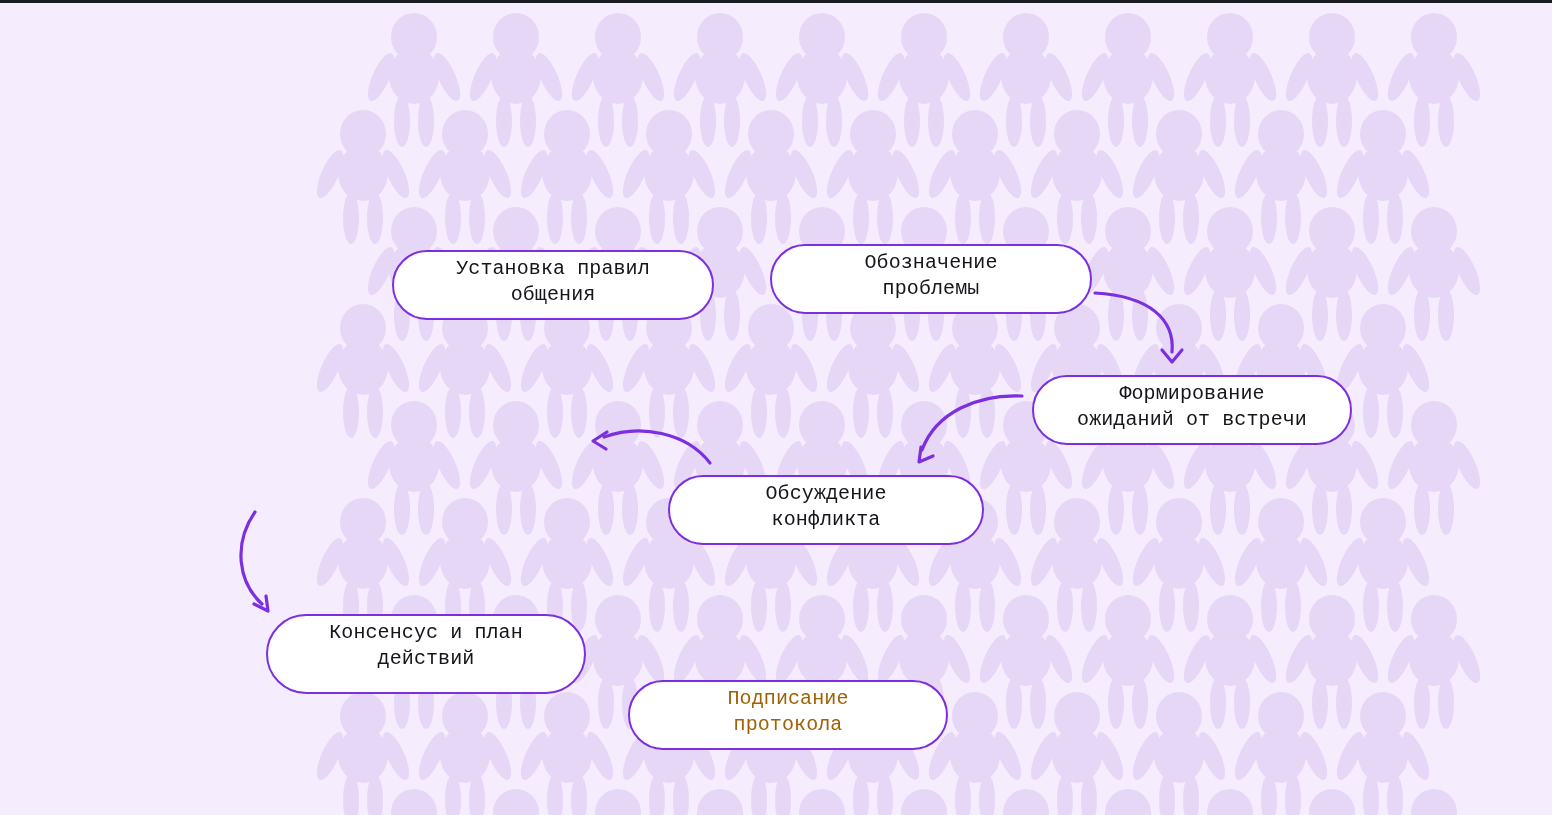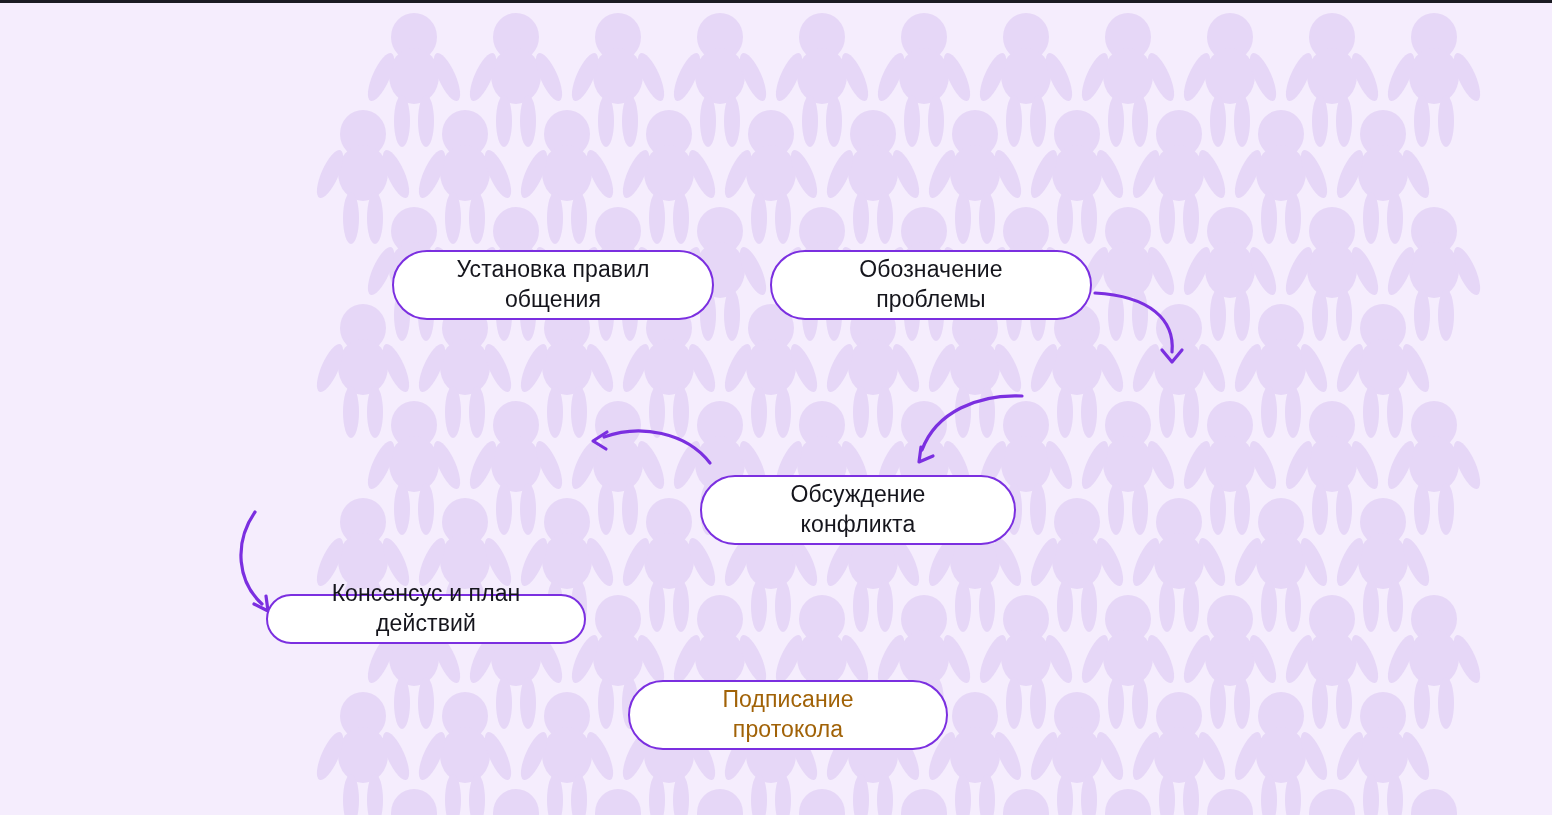--- a/index.html
+++ b/index.html
@@ -42,30 +42,31 @@
     inset: 0;
     z-index: 3;
   }
   .node {
     position: absolute;
     box-sizing: border-box;
     background: #ffffff;
     border: 2.5px solid #7b2fe0;
     border-radius: 999px;
     display: flex;
-    align-items: flex-end;
+    align-items: flex-start;
     justify-content: center;
     text-align: center;
     color: #15151c;
-    font-size: 23px;
+    font-size: 20px;
     line-height: 1.28;
     letter-spacing: .1px;
     padding: 4px 16px;
     white-space: pre-line;
     cursor: pointer;
+    font-family: Liberation Mono, monospace;
   }
   .node-label {
     display: block;
     white-space: pre-line;
   }
 </style>
 </head>
 <body>
 
 <div id="canvas" style="width: 1552px; height: 815px; background: rgb(245, 237, 253);">
@@ -203,23 +204,25 @@
         <g>
           <path d="M 255 512 C 233 544 238 582 262 604" fill="none"></path>
           <polyline points="254,604 268,611 266,596" fill="none"></polyline>
         </g>
       </g>
   </svg>
 
   <div id="node-layer">
       <div class="node" style="left: 392px; top: 250px; width: 322px; height: 70px; background: rgb(255, 255, 255); border-color: rgb(123, 47, 224); color: rgb(21, 21, 28);"><span class="node-label">Установка правил
 общения</span></div>
-      <div class="node" style="left: 770px; top: 250px; width: 322px; height: 70px; background: rgb(255, 255, 255); border-color: rgb(123, 47, 224); color: rgb(21, 21, 28);"><span class="node-label">Обозначение
+      <div class="node" style="left: 770px; top: 244px; width: 322px; height: 70px; background: rgb(255, 255, 255); border-color: rgb(123, 47, 224); color: rgb(21, 21, 28);"><span class="node-label">Обозначение
 проблемы</span></div>
-      <div class="node" style="left: 700px; top: 475px; width: 316px; height: 70px; background: rgb(255, 255, 255); border-color: rgb(123, 47, 224); color: rgb(21, 21, 28);"><span class="node-label">Обсуждение
+      <div class="node" style="left: 1032px; top: 375px; width: 320px; height: 70px; background: rgb(255, 255, 255); border-color: rgb(123, 47, 224); color: rgb(21, 21, 28);"><span class="node-label">Формирование
+ожиданий от встречи</span></div>
+      <div class="node" style="left: 668px; top: 475px; width: 316px; height: 70px; background: rgb(255, 255, 255); border-color: rgb(123, 47, 224); color: rgb(21, 21, 28);"><span class="node-label">Обсуждение
 конфликта</span></div>
-      <div class="node" style="left: 266px; top: 594px; width: 320px; height: 50px; background: rgb(255, 255, 255); border-color: rgb(123, 47, 224); color: rgb(21, 21, 28);"><span class="node-label">Консенсус и план
+      <div class="node" style="left: 266px; top: 614px; width: 320px; height: 80px; background: rgb(255, 255, 255); border-color: rgb(123, 47, 224); color: rgb(21, 21, 28);"><span class="node-label">Консенсус и план
 действий</span></div>
       <div class="node" style="left: 628px; top: 680px; width: 320px; height: 70px; background: rgb(255, 255, 255); border-color: rgb(123, 47, 224); color: #a16207;"><span class="node-label">Подписание
 протокола</span></div>
     </div>
 
 </div>
 
 </body></html>

